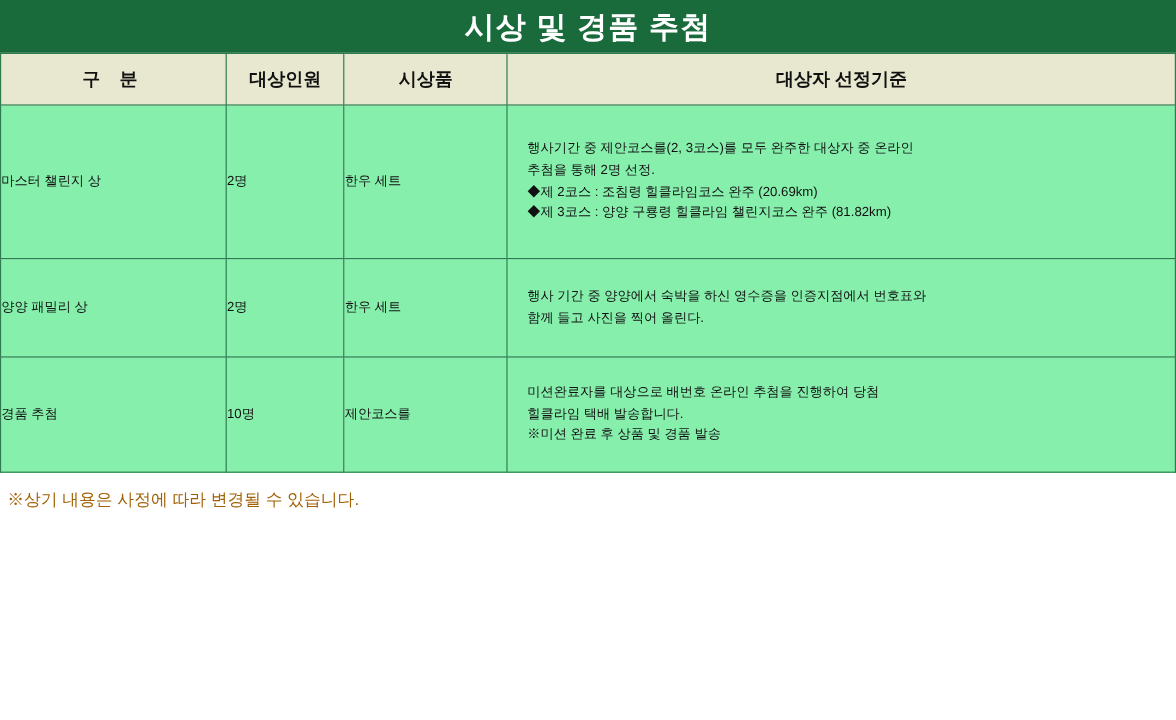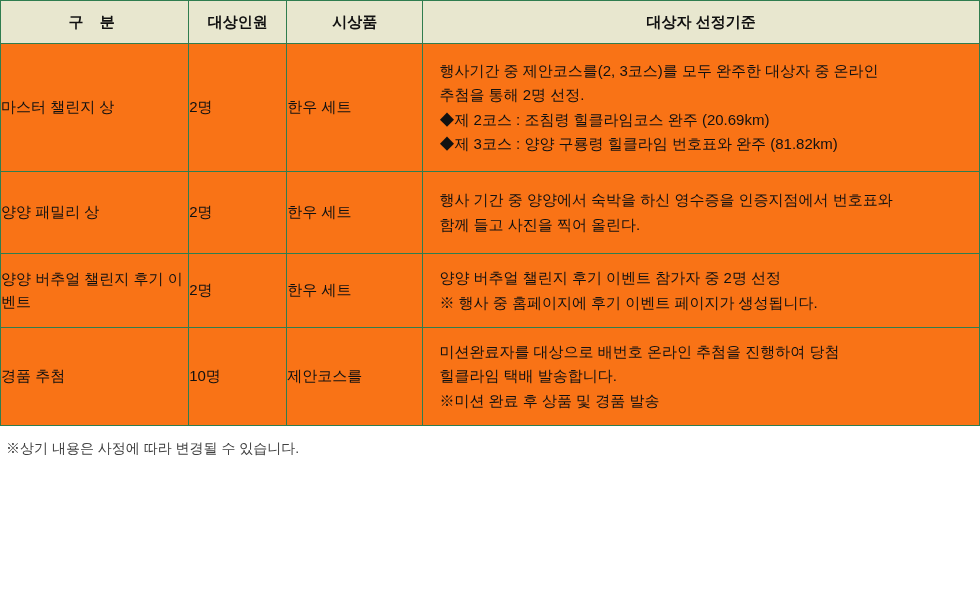--- a/index.html
+++ b/index.html
@@ -55,22 +55,22 @@
   }
   thead th.col-div {
     letter-spacing: 6px;
   }
   .col1 { width: 188px; }
   .col2 { width: 98px; }
   .col3 { width: 136px; }
   .col4 { width: 556px; }
 
   tbody td {
-    background: #f97316;
-    font-size: 15px;
+    background: #86efac;
+    font-size: 11px;
   }
   tbody td.c-center {
     text-align: left;
     line-height: 1.5;
   }
   tbody td.c-criteria {
     text-align: left;
     padding: 12px 14px 12px 16px;
     line-height: 1.62;
   }
@@ -79,28 +79,31 @@
     white-space: nowrap;
   }
   .row-h1 { height: 128px; }
   .row-h2 { height: 82px; }
   .row-h3 { height: 74px; }
   .row-h4 { height: 96px; }
 
   .footnote {
     padding: 14px 0 0 6px;
     font-size: 14px;
-    color: #404040;
+    color: #a16207;
   }
 </style>
 </head>
 <body>
 
 <div class="page">
 
+  <div class="title-bar">
+    <span class="title-text">시상 및 경품 추첨</span>
+  </div>
 
   <table class="award-table">
     <colgroup>
       <col class="col1">
       <col class="col2">
       <col class="col3">
       <col class="col4">
     </colgroup>
     <thead>
       <tr>
@@ -113,46 +116,34 @@
     <tbody>
 
       <tr class="row-h1">
         <td class="c-center">마스터 챌린지 상</td>
         <td class="c-center">2명</td>
         <td class="c-center">한우 세트</td>
         <td class="c-criteria">
           <span class="line">행사기간 중 제안코스를(2, 3코스)를 모두 완주한 대상자 중 온라인</span>
           <span class="line">추첨을 통해 2명 선정.</span>
           <span class="line">◆제 2코스 : 조침령 힐클라임코스 완주 (20.69km)</span>
-          <span class="line">◆제 3코스 : 양양 구룡령 힐클라임 번호표와 완주 (81.82km)</span>
+          <span class="line">◆제 3코스 : 양양 구룡령 힐클라임 챌린지코스 완주 (81.82km)</span>
         </td>
       </tr>
 
       <tr class="row-h2">
         <td class="c-center">양양 패밀리 상</td>
         <td class="c-center">2명</td>
         <td class="c-center">한우 세트</td>
         <td class="c-criteria">
           <span class="line">행사 기간 중 양양에서 숙박을 하신 영수증을 인증지점에서 번호표와</span>
           <span class="line">함께 들고 사진을 찍어 올린다.</span>
         </td>
       </tr>
 
-      <tr class="row-h3">
-        <td class="c-center">
-          <span class="line">양양 버추얼 챌린지</span>
-          <span class="line">후기 이벤트</span>
-        </td>
-        <td class="c-center">2명</td>
-        <td class="c-center">한우 세트</td>
-        <td class="c-criteria">
-          <span class="line">양양 버추얼 챌린지 후기 이벤트 참가자 중 2명 선정</span>
-          <span class="line">※ 행사 중 홈페이지에 후기 이벤트 페이지가 생성됩니다.</span>
-        </td>
-      </tr>
 
       <tr class="row-h4">
         <td class="c-center">경품 추첨</td>
         <td class="c-center">10명</td>
         <td class="c-center">제안코스를</td>
         <td class="c-criteria">
           <span class="line">미션완료자를 대상으로 배번호 온라인 추첨을 진행하여 당첨</span>
           <span class="line">힐클라임 택배 발송합니다.</span>
           <span class="line">※미션 완료 후 상품 및 경품 발송</span>
         </td>

